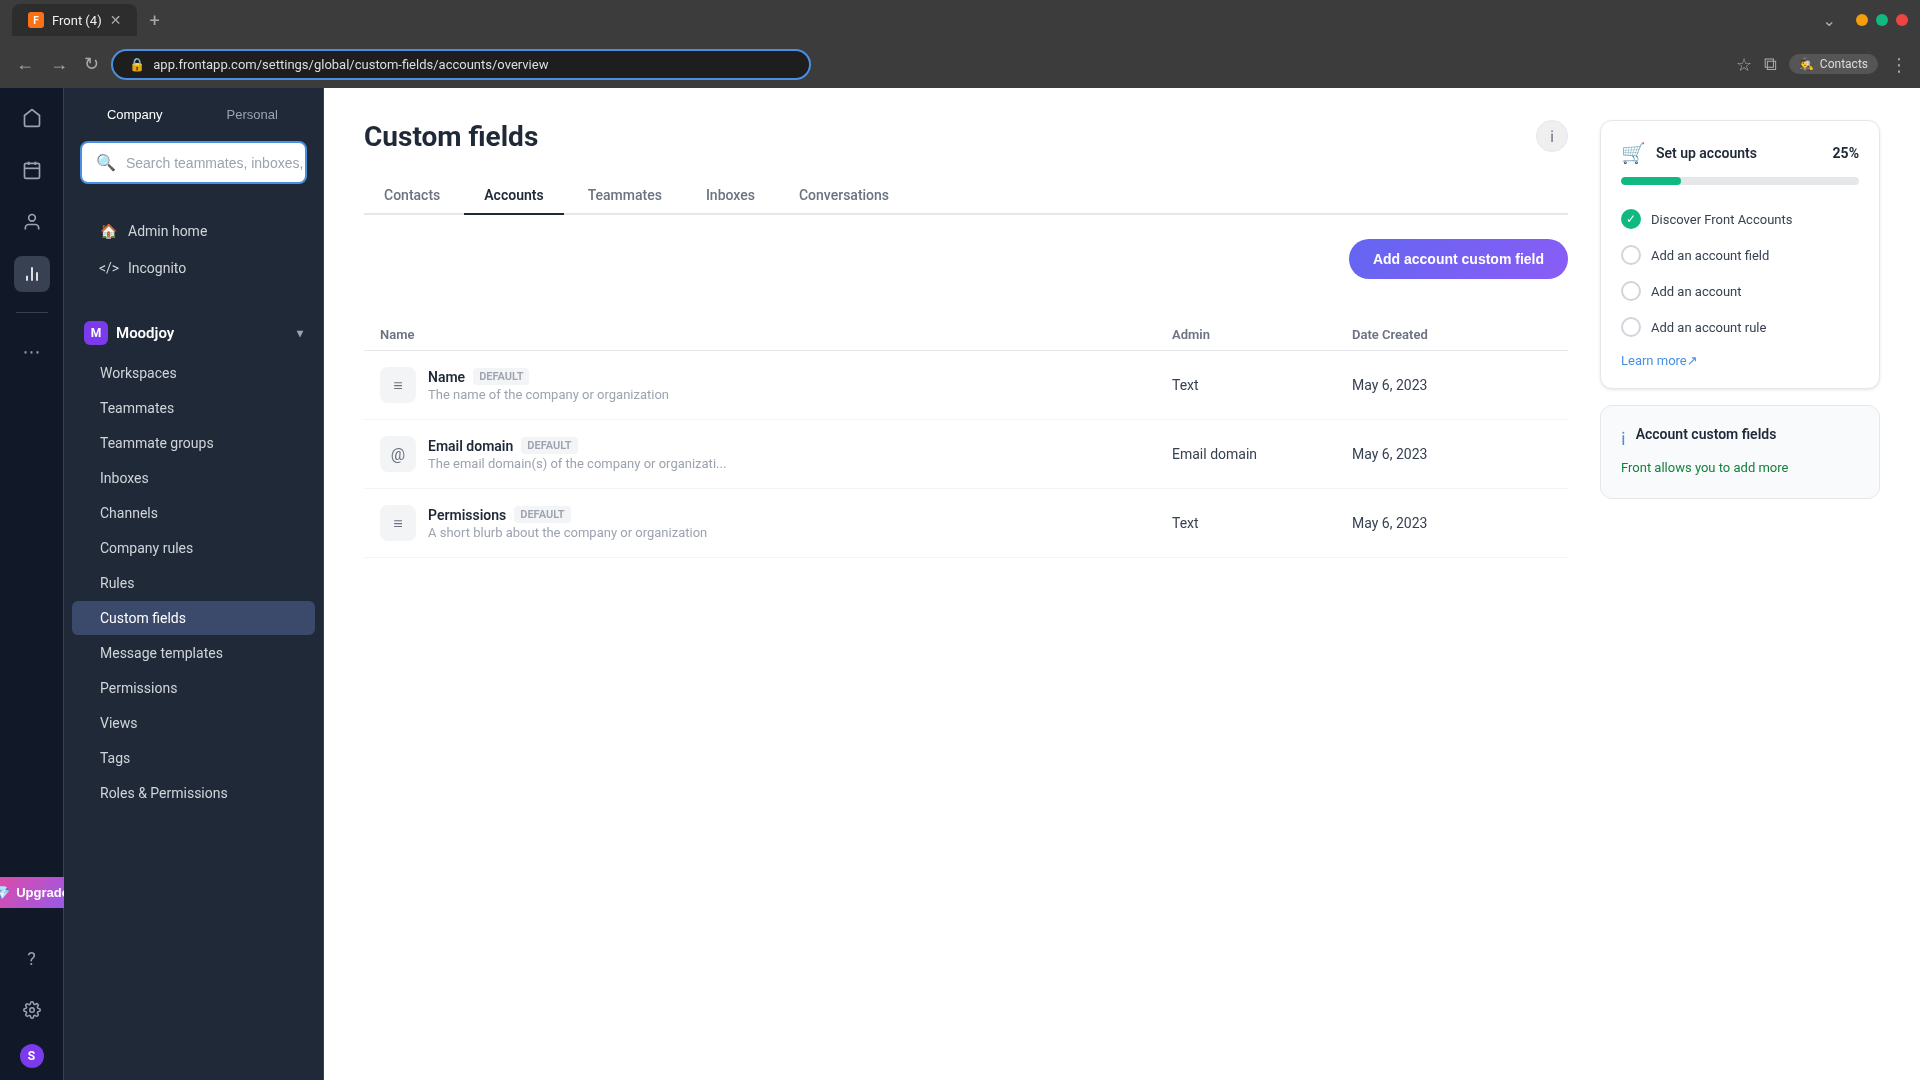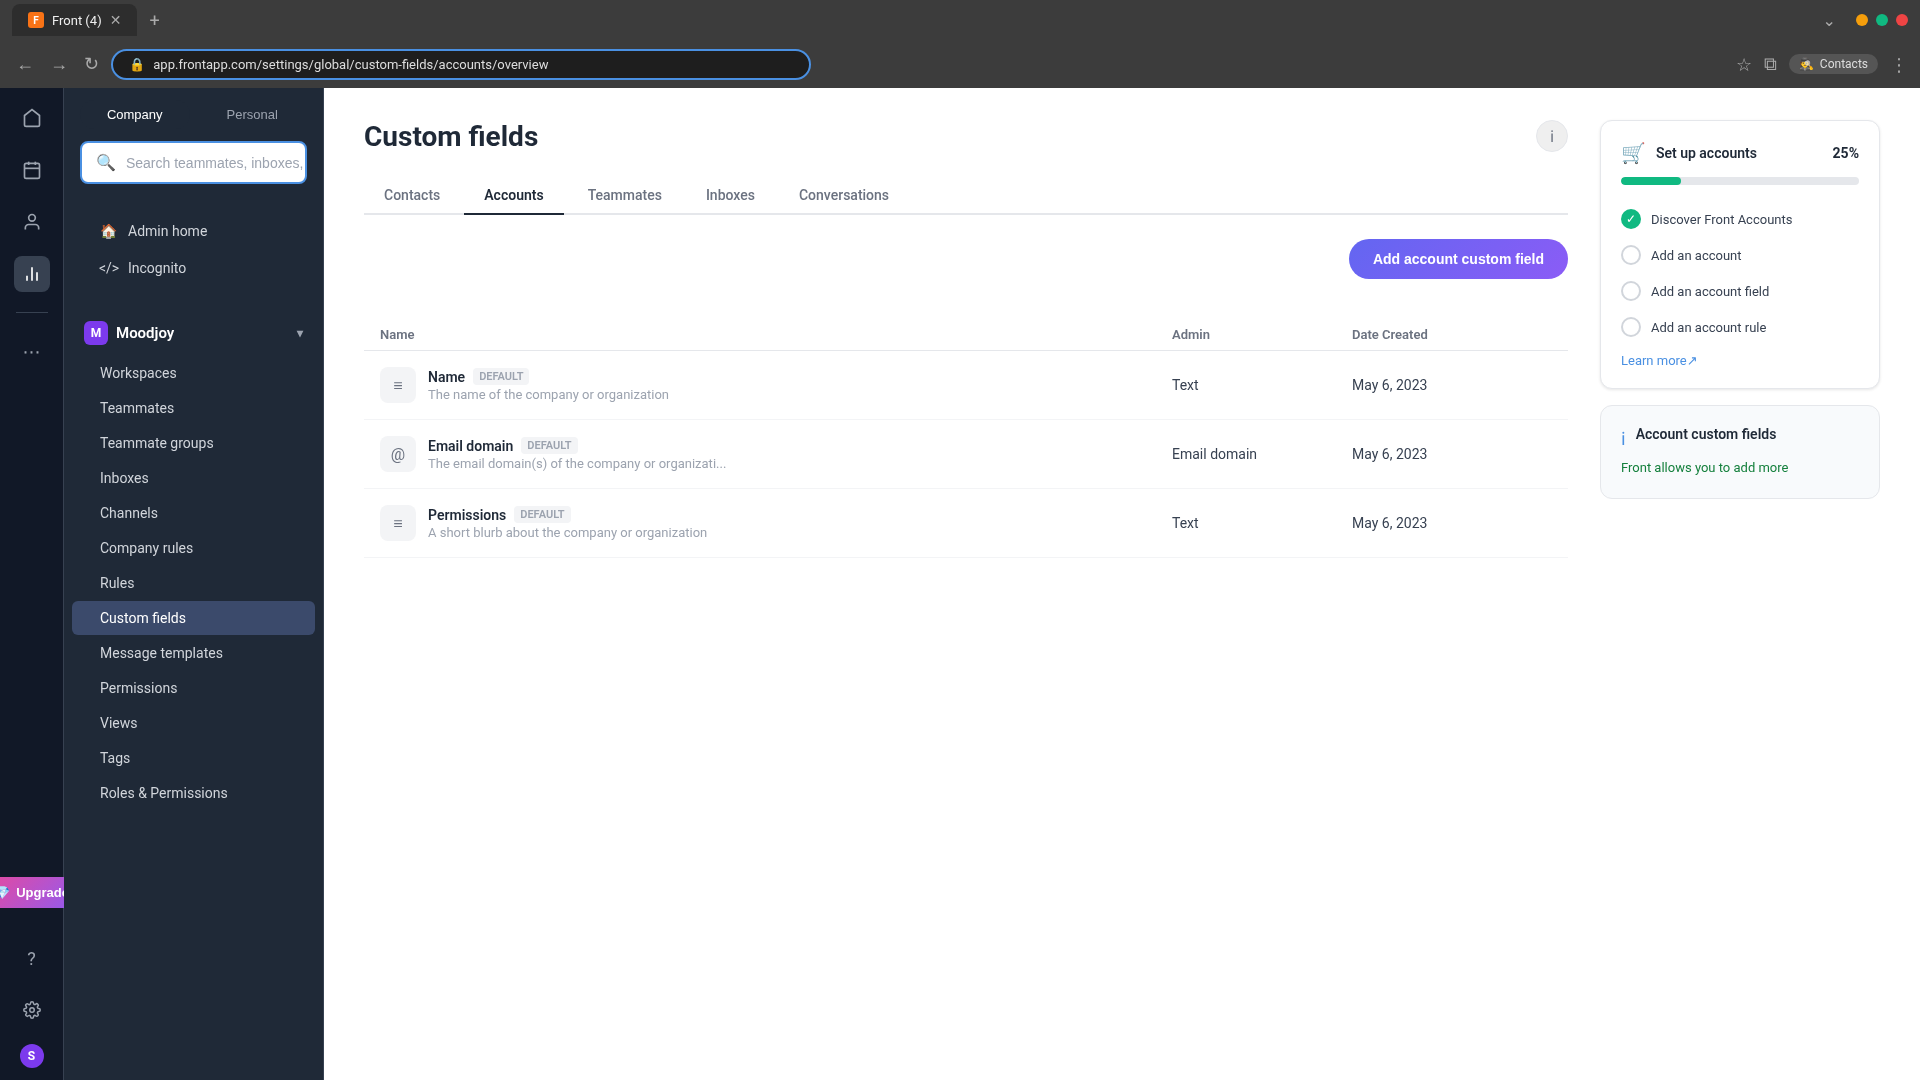--- a/index.html
+++ b/index.html
@@ -372,25 +372,25 @@
             <div class="progress-bar">
               <div class="progress-fill" style="width: 25%"></div>
             </div>
 
             <div class="setup-item">
               <div class="setup-item-check check-done">✓</div>
               <span class="setup-item-label">Discover Front Accounts</span>
             </div>
             <div class="setup-item">
               <div class="setup-item-check check-todo"></div>
-              <span class="setup-item-label">Add an account</span>
+              <span class="setup-item-label">Add an account field</span>
             </div>
             <div class="setup-item">
               <div class="setup-item-check check-todo"></div>
-              <span class="setup-item-label">Add an account field</span>
+              <span class="setup-item-label">Add an account</span>
             </div>
             <div class="setup-item">
               <div class="setup-item-check check-todo"></div>
               <span class="setup-item-label">Add an account rule</span>
             </div>
 
             <a class="learn-more">
               <span>Learn more</span>
               <span>↗</span>
             </a>

